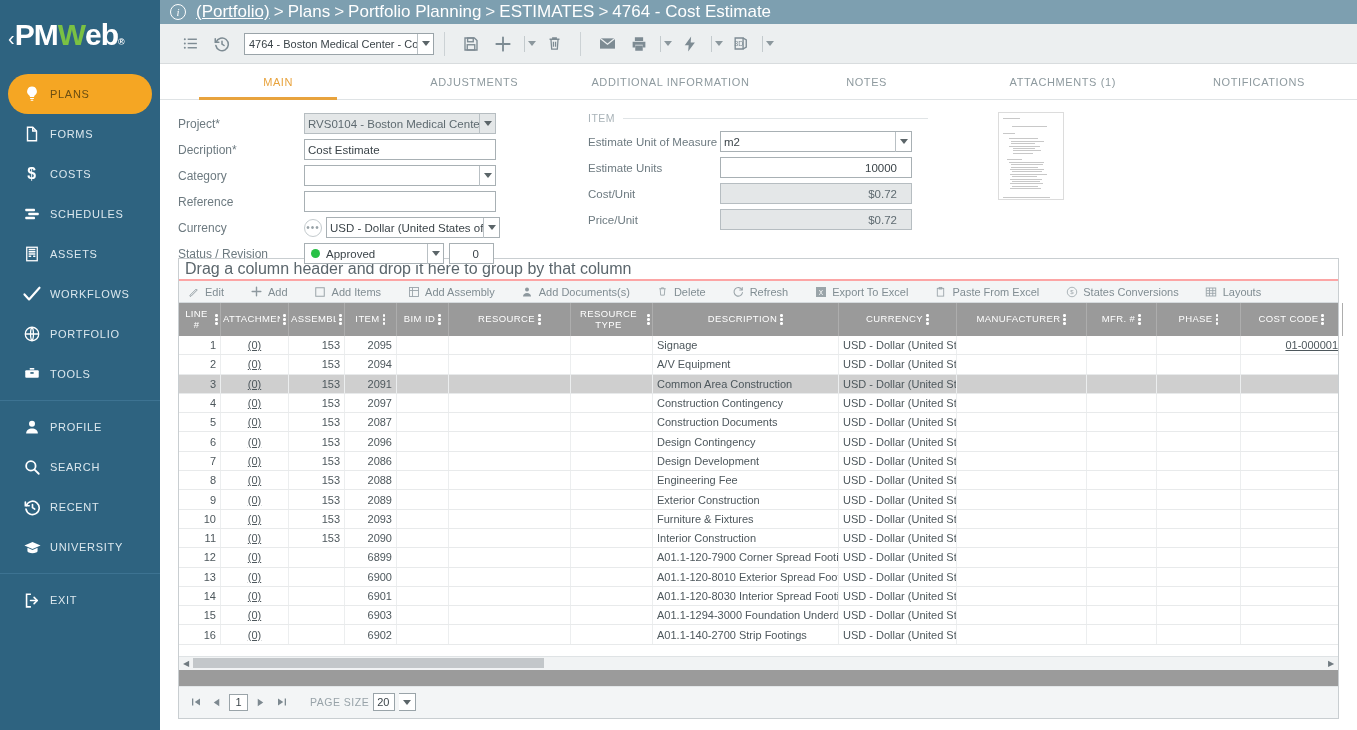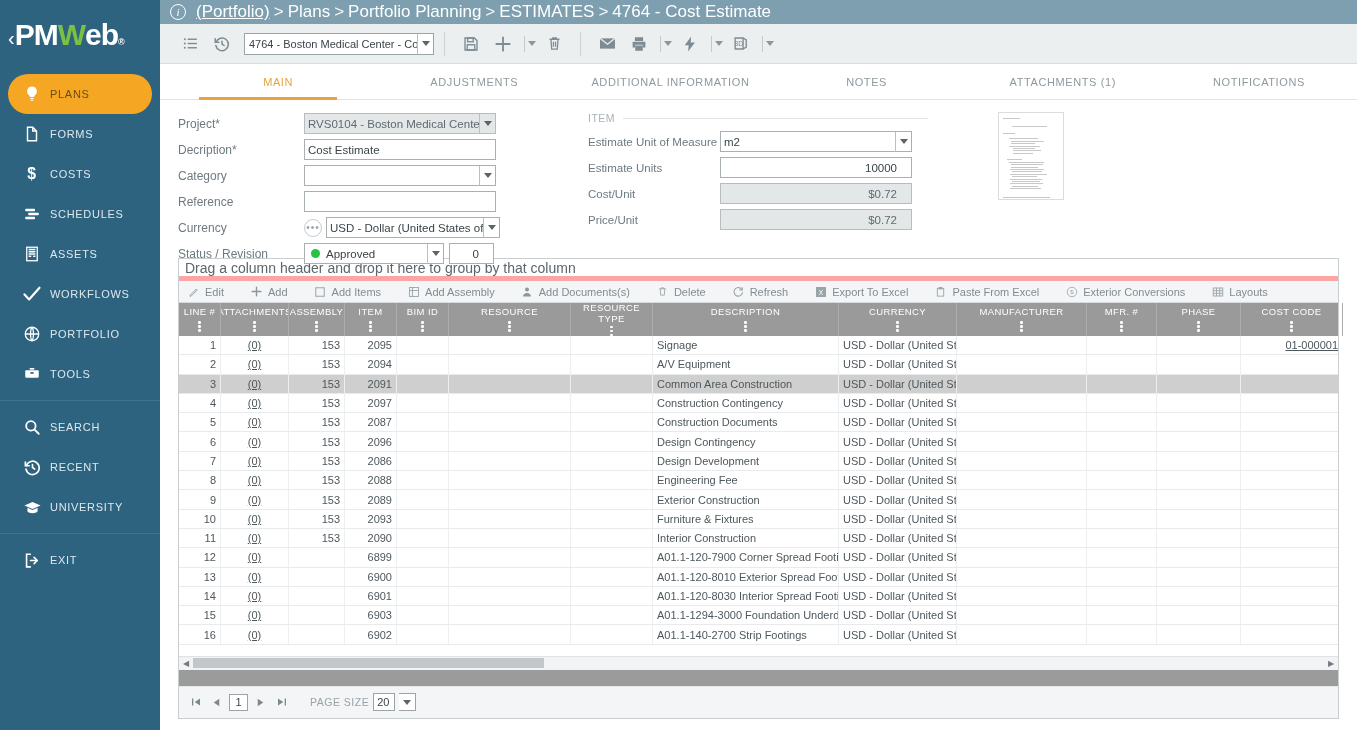--- a/index.html
+++ b/index.html
@@ -146,42 +146,42 @@
   .doc-thumb { width: 66px; height: 88px; background: #fff; border: 1px solid #dcdcdc; padding: 5px 4px; overflow: hidden; }
   .doc-thumb .ln { height: 1px; background: #c8c8c8; margin-bottom: 1.4px; }
 
   
   .grid-wrap {
     margin: 6px 18px 0 18px; border: 1px solid #c9ced1; display: flex; flex-direction: column;
     flex: 1 1 auto; min-height: 0; background: #fff;
   }
   .group-bar {
     height: 22px; background: #fff; display: flex; align-items: center;
-    padding-left: 6px; font-size: 14px; color: #5b666c; border-bottom: 5px solid #fca5a5;
+    padding-left: 6px; font-size: 16px; color: #5b666c; border-bottom: 2px solid #fca5a5;
     flex: 0 0 22px;
     text-align: right;
   }
   .grid-tools {
     height: 22px; background: #f3f5f6; border-bottom: 1px solid #d5dadd;
     display: flex; align-items: center; padding-left: 8px; flex: 0 0 22px;
   }
   .gt-btn {
     display: flex; align-items: center; gap: 5px; font-size: 11px; color: #818d93;
     margin-right: 26px; cursor: pointer; white-space: nowrap;
   }
   .gt-btn .gi { display: flex; align-items: center; justify-content: center; width: 13px; height: 13px; flex: 0 0 13px; }
 
   .grid-head {
     background: #9a9a9a; color: #fff; display: flex; flex: 0 0 33px; height: 33px;
     font-size: 9.5px; letter-spacing: .4px;
   }
   .hcell {
     display: flex; align-items: center; justify-content: center; gap: 3px;
     border-right: 1px solid #adadad; overflow: hidden; padding: 0 2px;
-    text-align: center; line-height: 1.15; flex-direction: column;
+    text-align: center; line-height: 1.15;
   }
   .hcell .htxt { overflow: hidden; white-space: nowrap; text-overflow: clip; }
   .kebab { display: flex; flex-direction: column; gap: 1.5px; flex: 0 0 3px; }
   .kebab i { width: 2.5px; height: 2.5px; background: #fff; border-radius: 50%; display: block; }
 
   .grid-body { flex: 1 1 auto; overflow: hidden; background: #fff; }
   .grow { display: flex; height: 19.3px; border-bottom: 1px solid #e8eaeb; font-size: 11px; color: #4d575c; }
   .grow.sel { background: #cfcfcf; }
   .gcell { display: flex; align-items: center; border-right: 1px solid #eceeef; padding: 0 4px; overflow: hidden; white-space: nowrap; }
   .gcell.r { justify-content: flex-end; }
@@ -312,20 +312,29 @@
               <path d="M9 4h6v2.2h-6z"></path>
               <rect x="3" y="7" width="18" height="10" rx="1.4"></rect>
               <rect x="9.8" y="9.5" width="4.4" height="2.2" fill="#2e6380"></rect>
             </svg>
         </span>
         <span class="nav-label">TOOLS</span>
       </div>
 
       <div class="nav-sep"></div>
 
+      <div class="nav-item">
+        <span class="nav-icon">
+          <svg width="18" height="18" viewBox="0 0 24 24" fill="#fff">
+              <circle cx="12" cy="7.6" r="4"></circle>
+              <path d="M4.2 20.5c0-4.3 3.5-6.6 7.8-6.6s7.8 2.3 7.8 6.6z"></path>
+            </svg>
+        </span>
+        <span class="nav-label">PROFILE</span>
+      </div>
 
       <div class="nav-item">
         <span class="nav-icon">
           <svg width="18" height="18" viewBox="0 0 24 24" fill="none" stroke="#fff" stroke-width="2.4" stroke-linecap="round">
               <circle cx="10.5" cy="10.5" r="6.3"></circle>
               <path d="M15.4 15.4L21 21"></path>
             </svg>
         </span>
         <span class="nav-label">SEARCH</span>
       </div>
@@ -691,21 +700,21 @@
             </span>
           <span>Paste From Excel</span>
         </div>
         <div class="gt-btn">
           <span class="gi">
               <svg width="12" height="12" viewBox="0 0 24 24" fill="none" stroke="#9aa4a9" stroke-width="1.6">
                 <circle cx="12" cy="12" r="9.5"></circle>
                 <text x="12" y="16.5" font-size="12" fill="#9aa4a9" stroke="none" text-anchor="middle" font-family="Liberation Sans, sans-serif">$</text>
               </svg>
             </span>
-          <span>Exterior Conversions</span>
+          <span>States Conversions</span>
         </div>
         <div class="gt-btn">
           <span class="gi">
               <svg width="12" height="12" viewBox="0 0 24 24" fill="none" stroke="#9aa4a9" stroke-width="1.8">
                 <rect x="2.5" y="4" width="19" height="16"></rect>
                 <path d="M2.5 9.3h19M2.5 14.6h19M9 4v16M15.5 4v16"></path>
               </svg>
             </span>
           <span>Layouts</span>
         </div>

